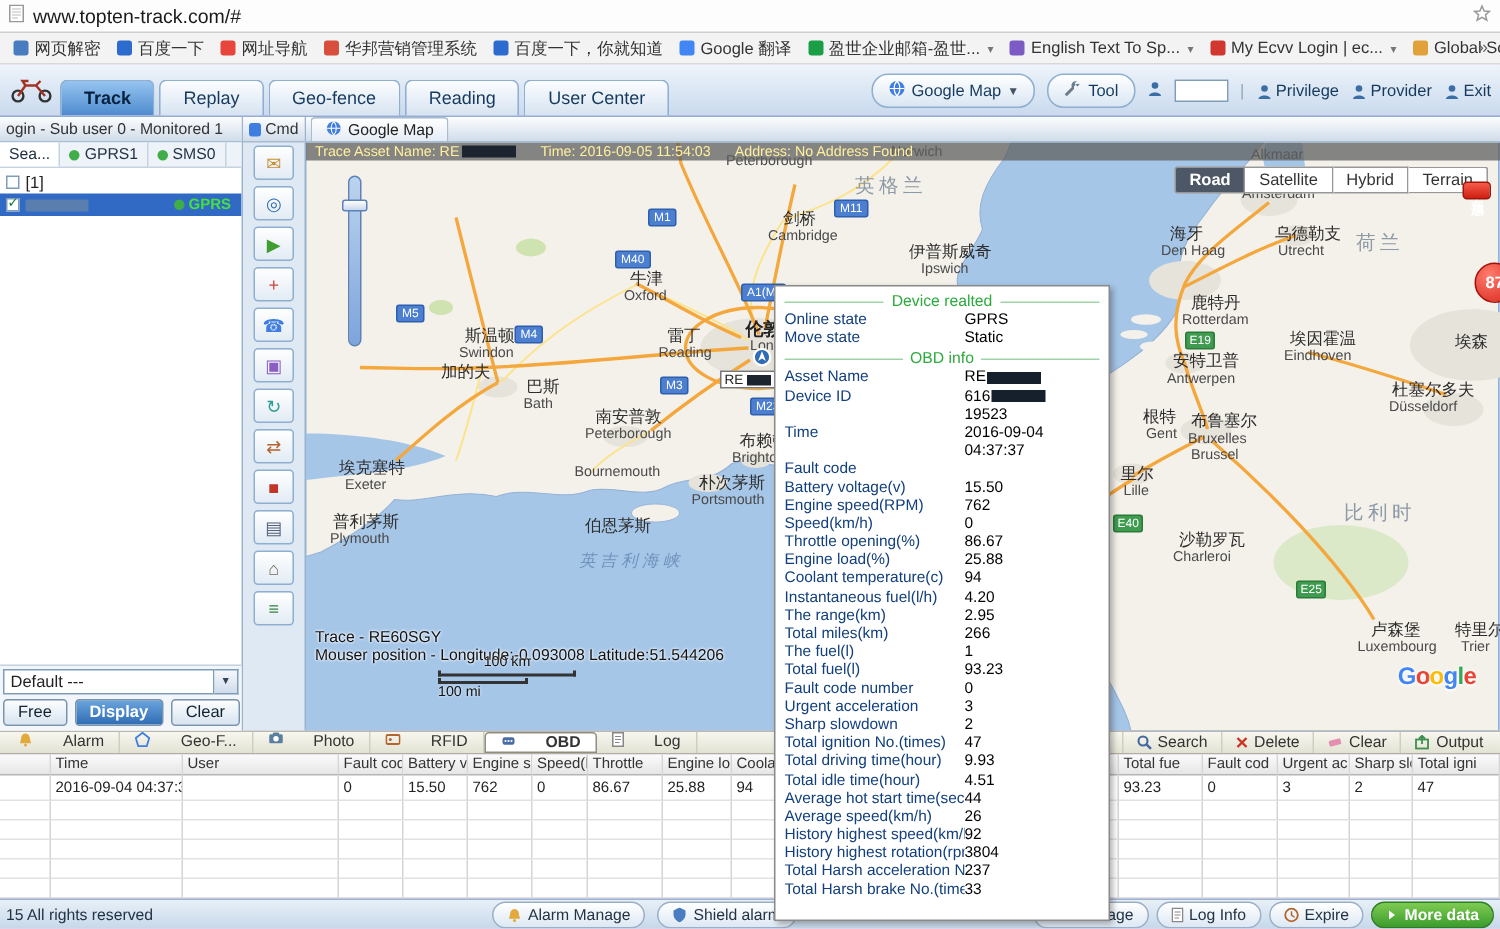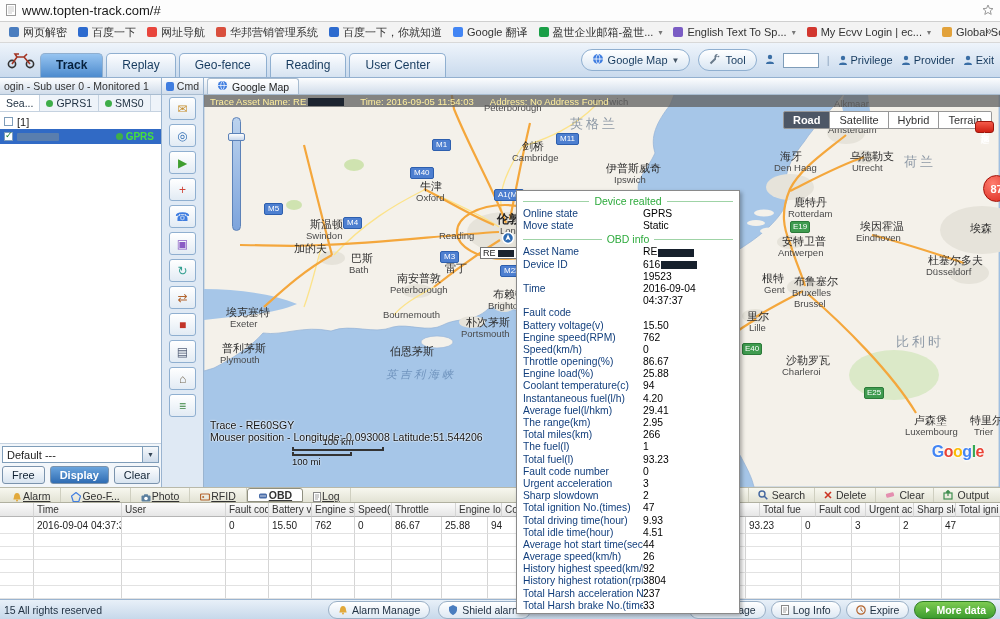--- a/index.html
+++ b/index.html
@@ -113,21 +113,21 @@
   .ip-title{display:flex;align-items:center;gap:5px;height:14px;color:#2daa3c;font-size:10.5px;}
   .ip-title::before,.ip-title::after{content:"";flex:1;border-top:1px solid #9fd3a6;}
   .ip-row{display:flex;height:12.2px;line-height:12.2px;font-size:10.3px;}
   .ip-label{width:120px;color:#123f7d;white-space:nowrap;overflow:hidden;}
   .ip-val{flex:1;color:#000;white-space:nowrap;overflow:hidden;}
   .ip-row.censored .ip-val::after{content:"";display:inline-block;width:36px;height:8px;background:#16202c;margin-left:1px;vertical-align:middle;}
 
   
   .bottom-tabs{height:16px;background:linear-gradient(#f7f7ef,#e2e2d4);border-top:1px solid #b9b9a9;border-bottom:1px solid #b0b0a0;
     display:flex;align-items:center;font-size:10.5px;padding:0 2px;color:#333;}
-  .btab{display:flex;align-items:flex-end;gap:1px;padding:0 10px;height:14px;border-right:1px solid #cfcfc0;cursor:pointer;text-decoration:underline;}
+  .btab{display:flex;align-items:flex-start;gap:20px;padding:0 10px;height:14px;border-right:1px solid #cfcfc0;cursor:pointer;}
   .btab.active{background:#fff;border:1px solid #8f8f7f;border-radius:3px 3px 0 0;font-weight:bold;}
   .bactions{margin-left:auto;display:flex;}
   .baction{display:flex;align-items:center;gap:4px;padding:0 9px;height:14px;border-left:1px solid #cfcfc0;cursor:pointer;}
 
   
   .data-table{height:96px;background:#fff;overflow:hidden;}
   .tr{display:flex;}
   .tr .td{border-right:1px solid #d5d5d5;border-bottom:1px solid #e2e2e2;font-size:10px;padding:0 3px;
     white-space:nowrap;overflow:hidden;display:flex;align-items:center;flex:0 0 auto;}
   .tr.head{height:14px;}
@@ -480,21 +480,21 @@
             <span class="ml rm" style="left: 206px; top: 72px;">M40</span>
 
             <span class="ml cn" style="left: 216px; top: 86px;">牛津</span>
 
             <span class="ml en" style="left: 212px; top: 98px;">Oxford</span>
 
             <span class="ml cn" style="left: 106px; top: 124px;">斯温顿</span>
 
             <span class="ml en" style="left: 102px; top: 136px;">Swindon</span>
 
-            <span class="ml cn" style="left: 241px; top: 124px; margin-top: 44px;">雷丁</span>
+            <span class="ml cn" style="left: 241px; top: 124px;">雷丁</span>
 
             <span class="ml en" style="left: 235px; top: 136px;">Reading</span>
 
             <span class="ml cn-big" style="left: 293px; top: 118px;">伦敦</span>
 
             <span class="ml en" style="left: 296px; top: 131px;">London</span>
 
             <span class="ml rm" style="left: 139px; top: 122px;">M4</span>
 
             <span class="ml rm" style="left: 60px; top: 108px;">M5</span>
@@ -735,21 +735,21 @@
   <div class="data-table">
     <div class="tr head">
 
     <span class="td" style="width: 34px;"></span>
         <span class="td" style="width: 88px;">Time</span>
         <span class="td" style="width: 104px;">User</span>
         <span class="td" style="width: 43px;">Fault cod</span>
         <span class="td" style="width: 43px;">Battery v</span>
         <span class="td" style="width: 43px;">Engine sp</span>
         <span class="td" style="width: 37px;">Speed(k</span>
-        <span class="td" style="width: 64px;">Throttle</span>
+        <span class="td" style="width: 50px;">Throttle</span>
         <span class="td" style="width: 46px;">Engine lo</span>
         <span class="td" style="width: 36px;">Coolant</span>
         <span class="td" style="width: 222px;"></span>
         <span class="td" style="width: 56px;">Total fue</span>
         <span class="td" style="width: 50px;">Fault cod</span>
         <span class="td" style="width: 48px;">Urgent ac</span>
         <span class="td" style="width: 42px;">Sharp slo</span>
         <span class="td" style="width: 58px;">Total igni</span>
       </div>
     <div class="tr datarow">
@@ -990,24 +990,20 @@
         <div class="ip-row">
           <span class="ip-label">Coolant temperature(c)</span>
           <span class="ip-val">94</span>
         </div>
 
         <div class="ip-row">
           <span class="ip-label">Instantaneous fuel(l/h)</span>
           <span class="ip-val">4.20</span>
         </div>
 
-        <div class="ip-row">
-          <span class="ip-label">Average fuel(l/hkm)</span>
-          <span class="ip-val">29.41</span>
-        </div>
 
         <div class="ip-row">
           <span class="ip-label">The range(km)</span>
           <span class="ip-val">2.95</span>
         </div>
 
         <div class="ip-row">
           <span class="ip-label">Total miles(km)</span>
           <span class="ip-val">266</span>
         </div>

